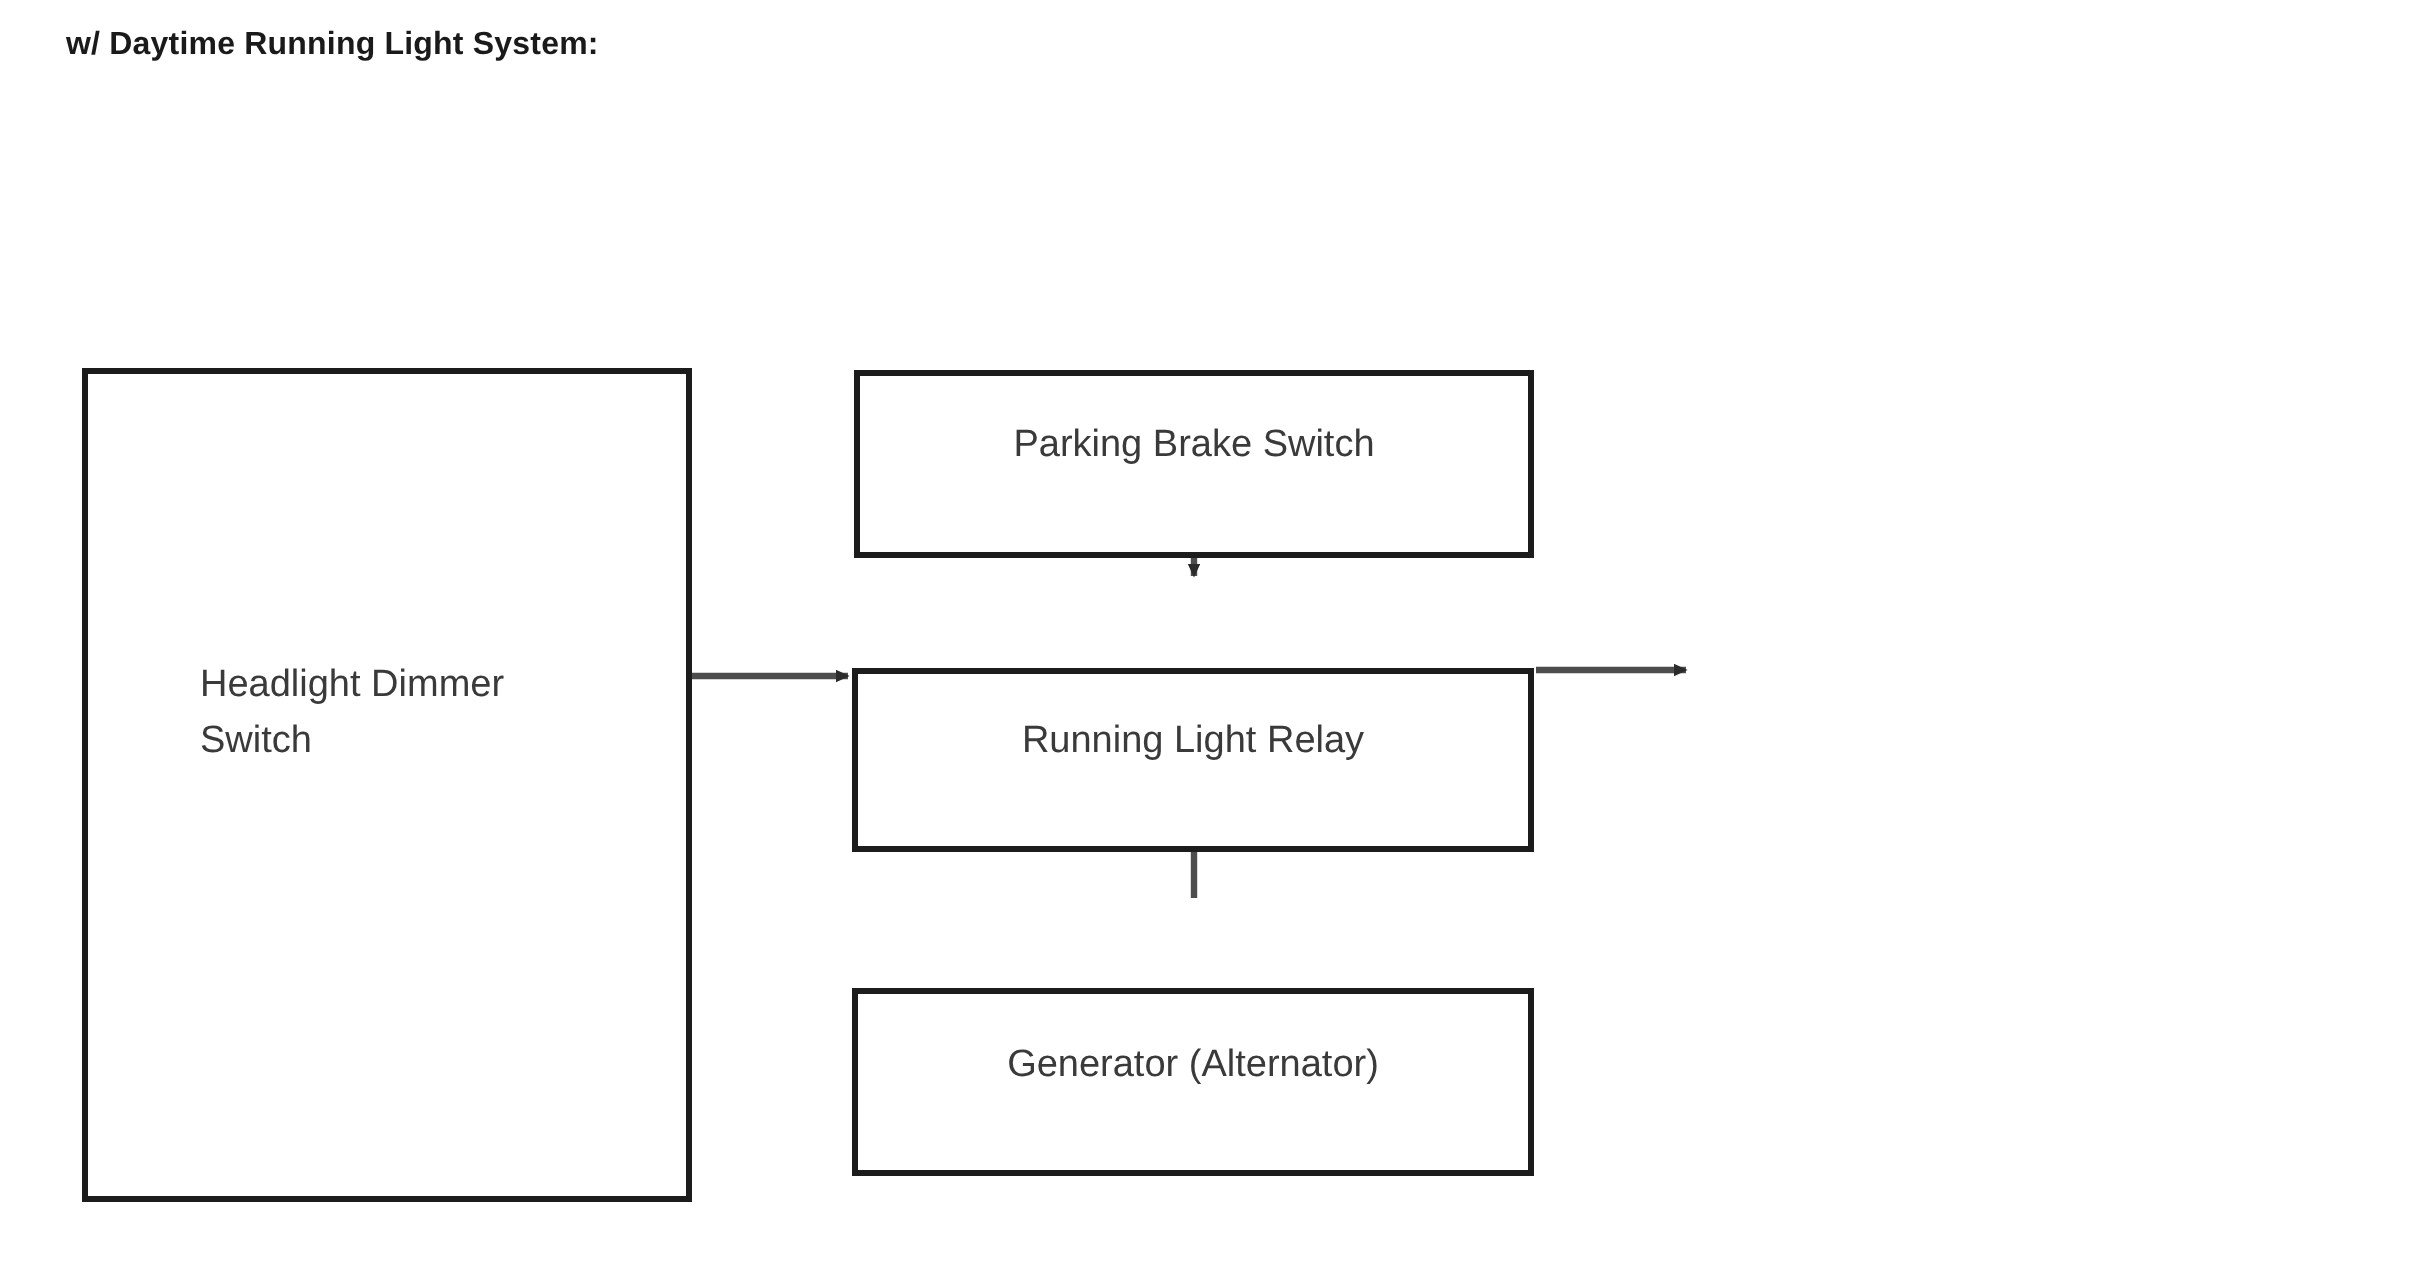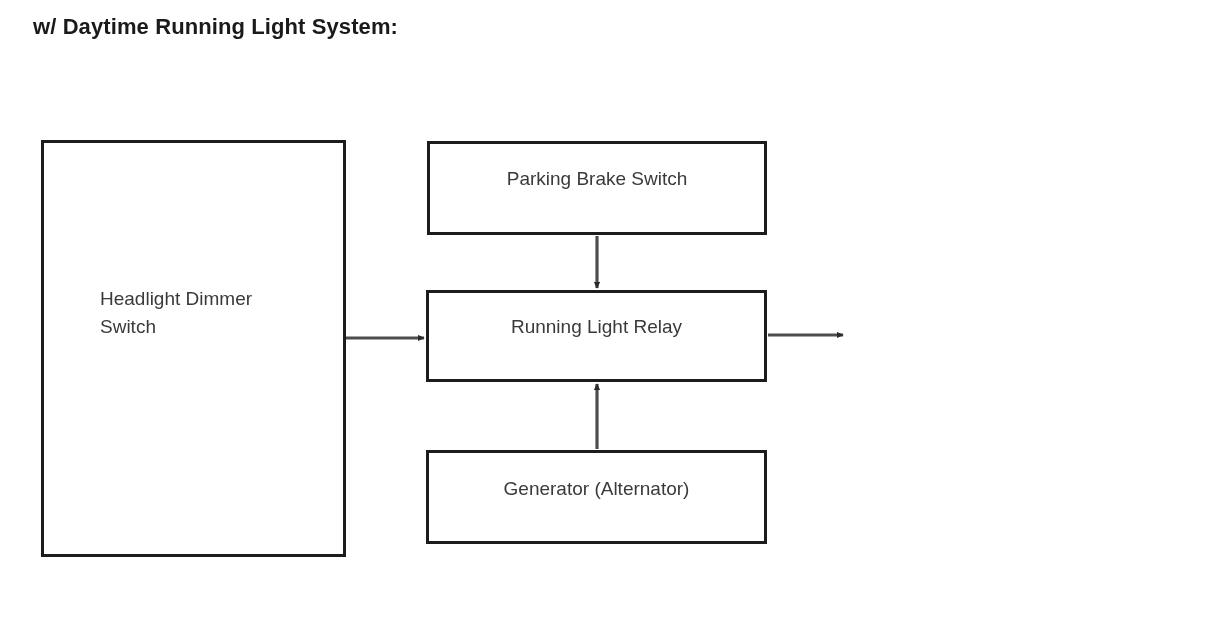--- a/index.html
+++ b/index.html
@@ -22,32 +22,33 @@
     left: 0;
     top: 0;
     width: 1208px;
     height: 644px;
   }
 
   .diagram-title {
     position: absolute;
     left: 33px;
     top: 14px;
-    font-size: 22px;
+    font-size: 16px;
     font-weight: bold;
     letter-spacing: 0.1px;
     color: #1a1a1a;
     white-space: nowrap;
   }
 
   .node {
     position: absolute;
     box-sizing: border-box;
     background: #ffffff;
     border: 3px solid #1c1c1c;
+    margin-top: 44px;
   }
 
   .node-label {
     position: absolute;
     font-size: 19px;
     line-height: 28px;
     color: #3a3a3a;
     white-space: pre-line;
   }
 

